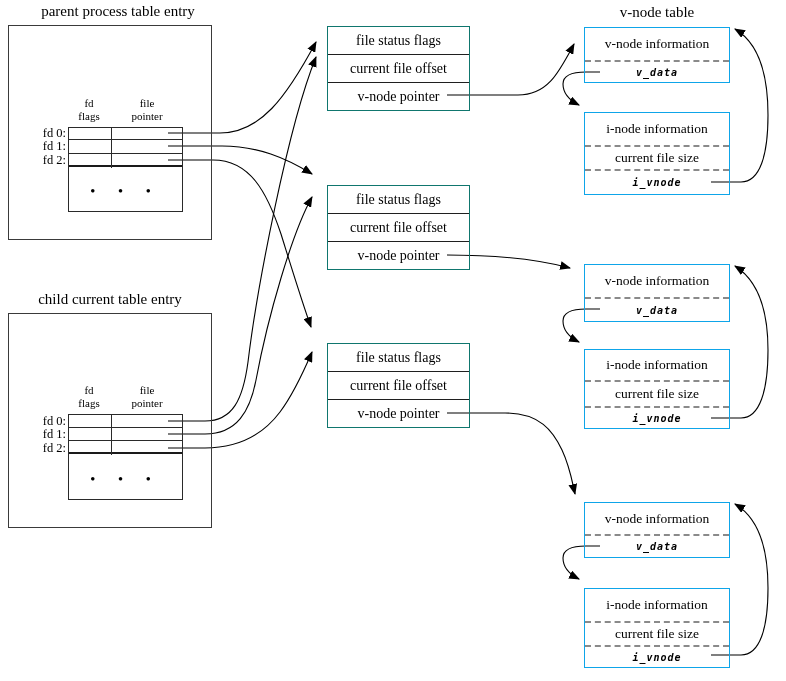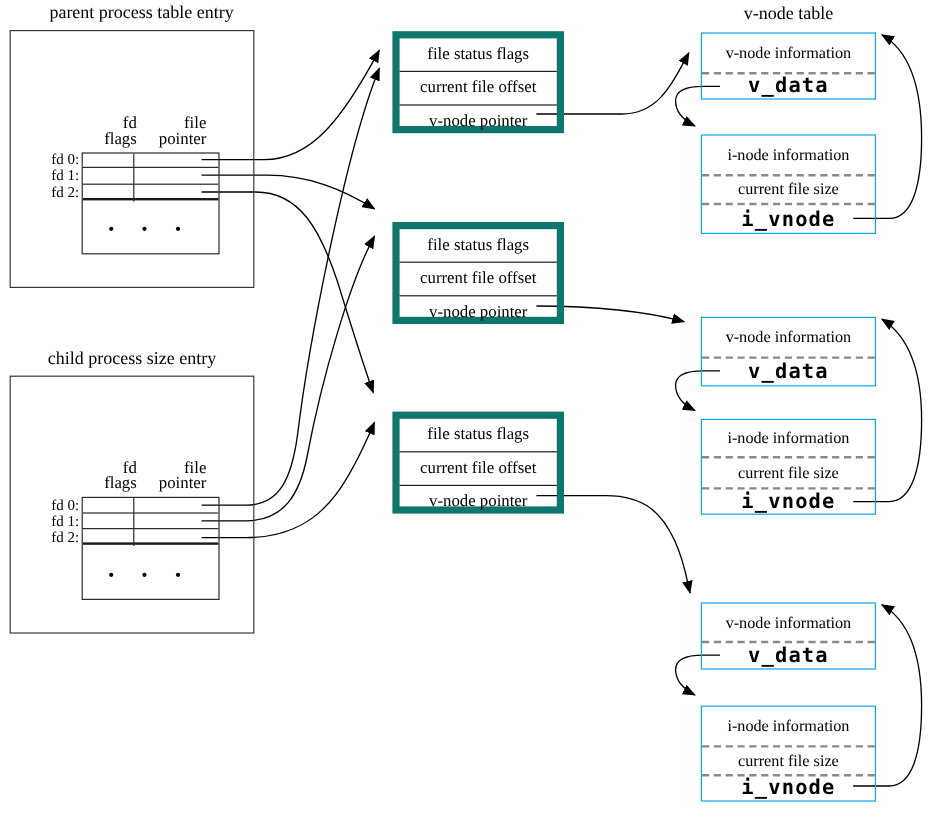--- a/index.html
+++ b/index.html
@@ -10,29 +10,29 @@
   #arrow-layer{position:absolute;left:0;top:0;width:786px;height:681px;z-index:1;}
   .abs{position:absolute;box-sizing:border-box;}
   .title{font-size:15px;text-align:center;white-space:nowrap;z-index:2;}
   .outer-box{border:1px solid #3a3a3a;background:transparent;z-index:2;}
   .fd-table{border:1px solid #2a2a2a;background:transparent;z-index:2;}
   .fd-row{box-sizing:border-box;border-bottom:1px solid #2a2a2a;width:100%;}
   .fd-row.last{border-bottom:2px solid #1a1a1a;}
   .fd-divider{position:absolute;left:42px;top:0;height:40px;width:0;border-left:1px solid #2a2a2a;}
   .fd-dots{position:absolute;left:0;right:0;bottom:12px;text-align:center;font-size:13px;letter-spacing:10px;font-weight:bold;}
   .fd-label{font-size:12.5px;text-align:right;z-index:2;white-space:nowrap;}
-  .fd-header{font-size:14px;text-align:right;line-height:13px;z-index:2;white-space:nowrap;}
-  .file-table{border:6px solid #0f766e;background:transparent;z-index:2;}
+  .fd-header{font-size:11px;text-align:center;line-height:13px;z-index:2;white-space:nowrap;}
+  .file-table{border:1px solid #0f766e;background:transparent;z-index:2;}
   .ft-row{box-sizing:border-box;height:28px;display:flex;align-items:center;justify-content:center;
           font-size:14px;border-bottom:1px solid #1f1f1f;}
   .ft-row.last{border-bottom:none;}
   .vn-box{border:1px solid #0ea5e9;background:transparent;z-index:2;}
   .vn-row{box-sizing:border-box;display:flex;align-items:center;justify-content:center;font-size:13.5px;}
   .vn-row.dashed{border-bottom:2px dashed #8a8a8a;}
-  .mono{font-family:"DejaVu Sans Mono", monospace;font-size:17px;font-weight:bold;letter-spacing:1px;}
+  .mono{font-family:"DejaVu Sans Mono", monospace;font-size:10px;font-weight:bold;letter-spacing:1px;font-style:italic;}
 </style>
 </head>
 <body>
 
 <div id="canvas">
 
   <svg id="arrow-layer" width="786" height="681" viewBox="0 0 786 681" xmlns="http://www.w3.org/2000/svg">
     <defs>
       <marker id="ah" viewBox="0 0 10 8" refX="9" refY="4" markerWidth="11" markerHeight="9" markerUnits="userSpaceOnUse" orient="auto">
         <path d="M0,0 L10,4 L0,8 Z" fill="#000"></path>
@@ -76,21 +76,21 @@
   <div class="abs fd-label" style="left:30px;top:153px;width:36px;">fd 2:</div>
 
   <div class="abs fd-table" style="left:68px;top:127px;width:115px;height:85px;">
     <div class="fd-row" style="height:12px;"></div>
     <div class="fd-row" style="height:14px;"></div>
     <div class="fd-row last" style="height:13px;"></div>
     <div class="fd-divider"></div>
     <div class="fd-dots">• • •</div>
   </div>
 
-  <div class="abs title" style="left:8px;top:291px;width:204px;">child process size entry</div>
+  <div class="abs title" style="left:8px;top:291px;width:204px;">child current table entry</div>
   <div class="abs outer-box" style="left:8px;top:313px;width:204px;height:215px;"></div>
 
   <div class="abs fd-header" style="left:64px;top:384px;width:50px;">
     <div>fd</div>
     <div>flags</div>
   </div>
   <div class="abs fd-header" style="left:122px;top:384px;width:50px;">
     <div>file</div>
     <div>pointer</div>
   </div>

